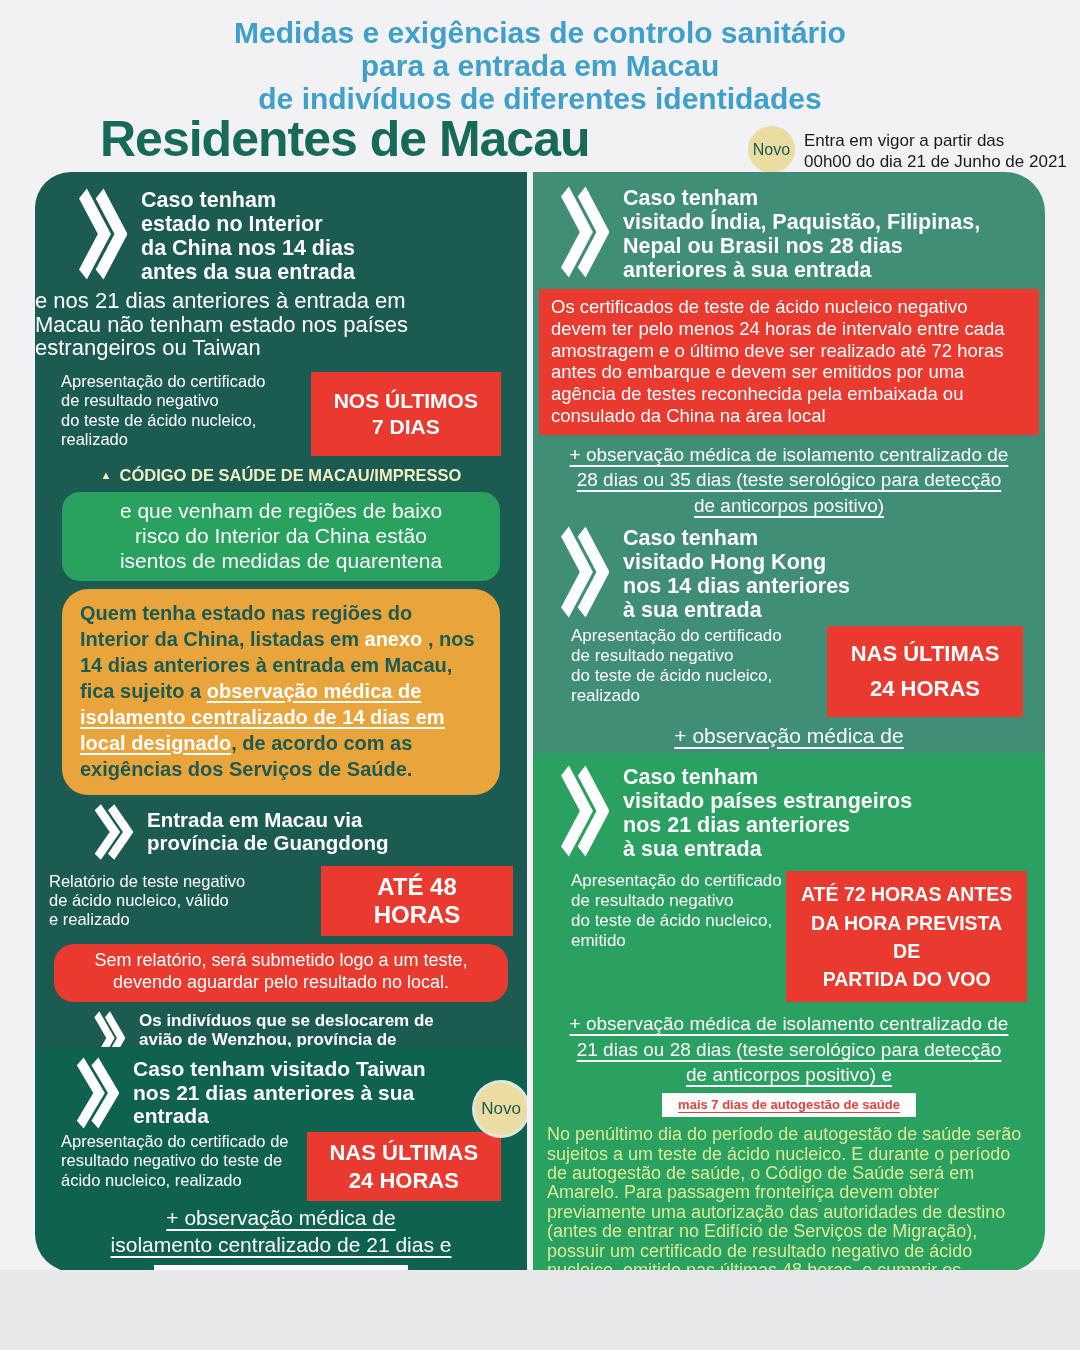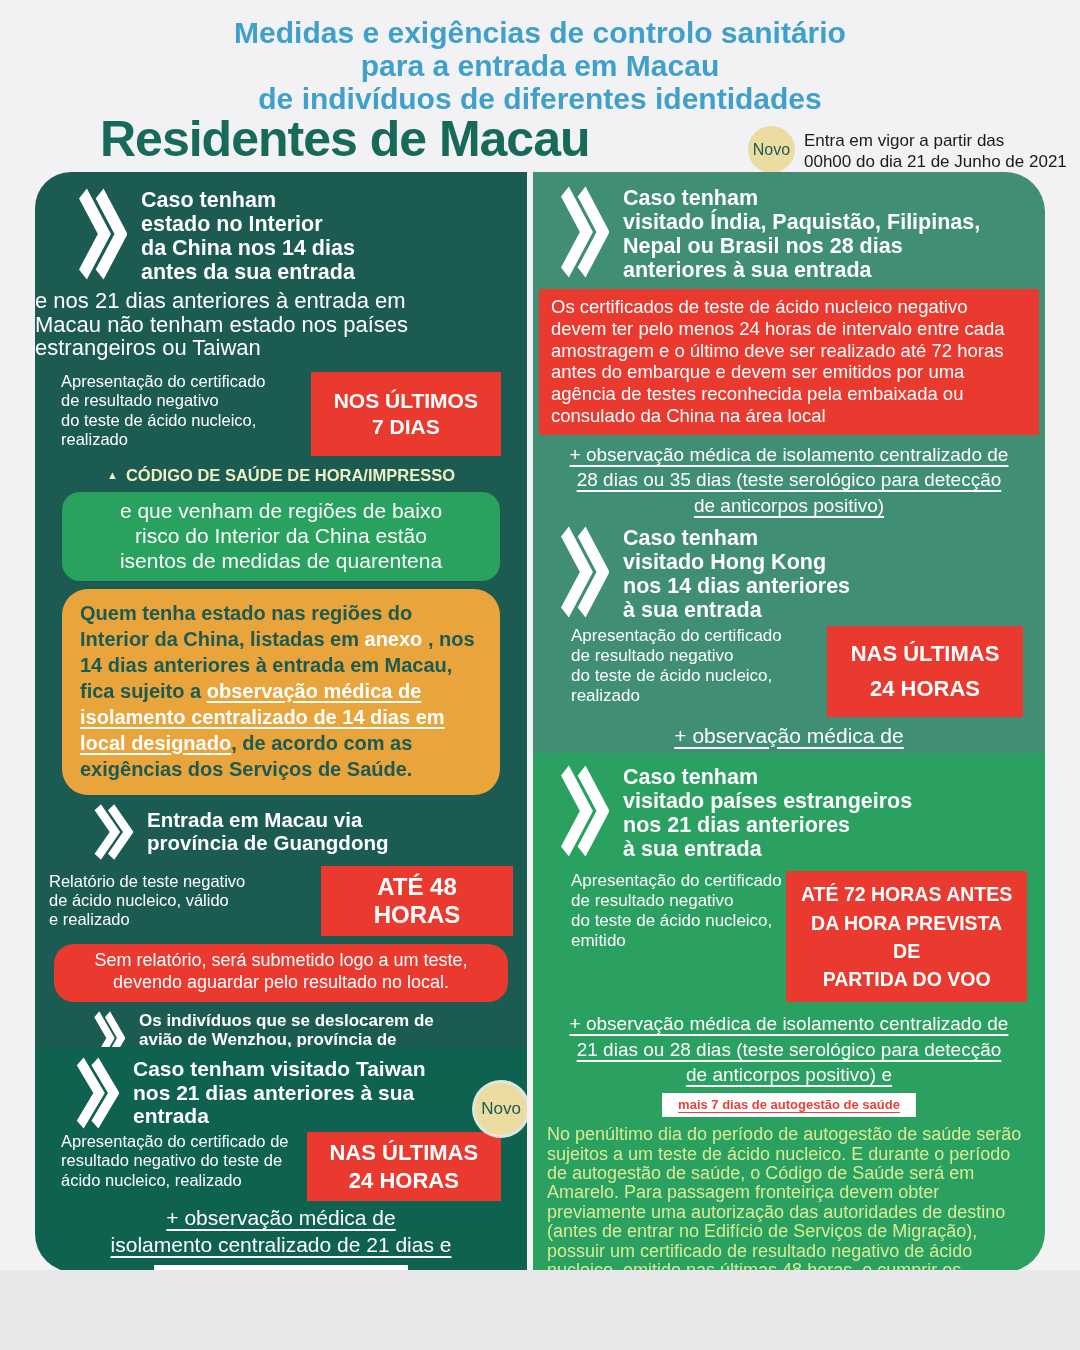--- a/index.html
+++ b/index.html
@@ -151,21 +151,21 @@
 estrangeiros ou Taiwan</p>
     <div class="req-row row-interior">
       <p class="cert pre">Apresentação do certificado
 de resultado negativo
 do teste de ácido nucleico,
 realizado</p>
       <div class="badge badge-7d pre">NOS ÚLTIMOS
 7 DIAS</div>
     </div>
     <p class="code-row">
-      <span class="tri">▲</span><span>CÓDIGO DE SAÚDE DE HORA/IMPRESSO</span>
+      <span class="tri">▲</span><span>CÓDIGO DE SAÚDE DE MACAU/IMPRESSO</span>
     </p>
     <div class="green-box pre">e que venham de regiões de baixo
 risco do Interior da China estão
 isentos de medidas de quarentena</div>
     <div class="orange-box">
       <span>Quem tenha estado nas regiões do Interior da China, listadas em </span><span class="wt">anexo</span><span> , nos 14 dias anteriores à entrada em Macau, fica sujeito a </span><span class="wu">observação médica de isolamento centralizado de 14 dias em local designado</span><span>, de acordo com as exigências dos Serviços de Saúde.</span>
     </div>
     <div class="sec sec-gd">
       <svg class="chev md" viewBox="0 0 84 100" preserveAspectRatio="none">
         <path d="M10 6 L46 50 L10 94"></path>

